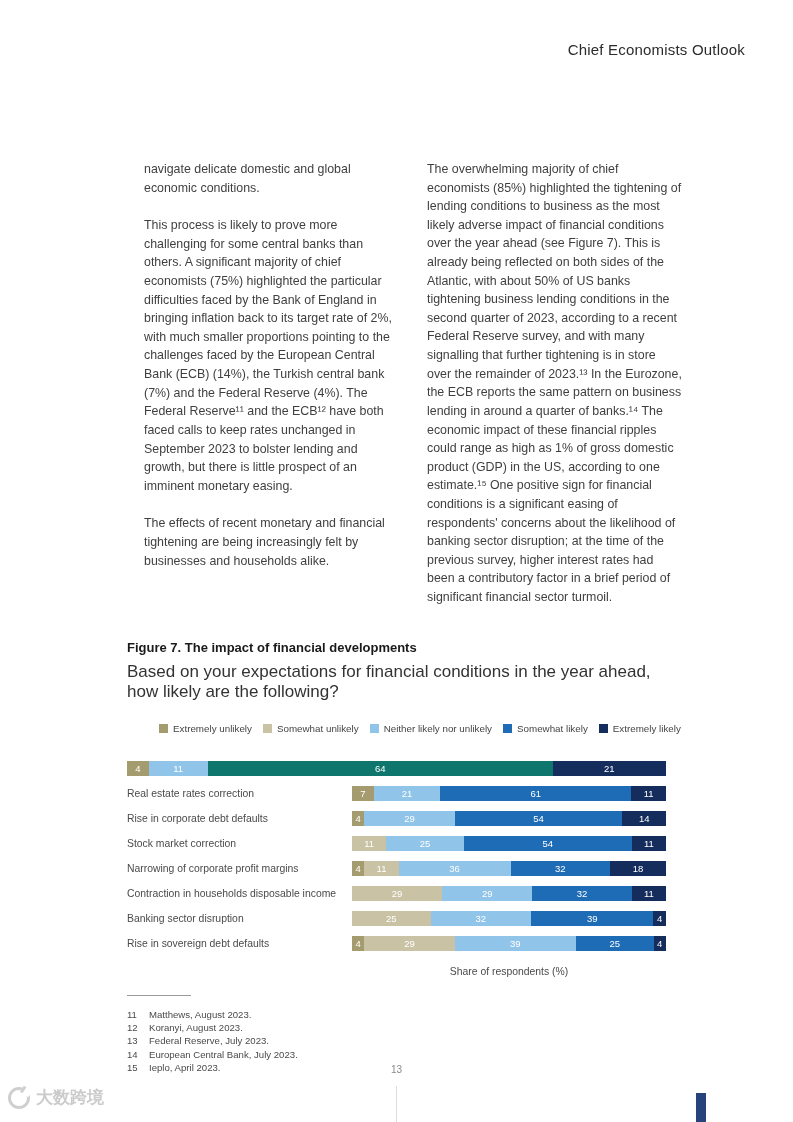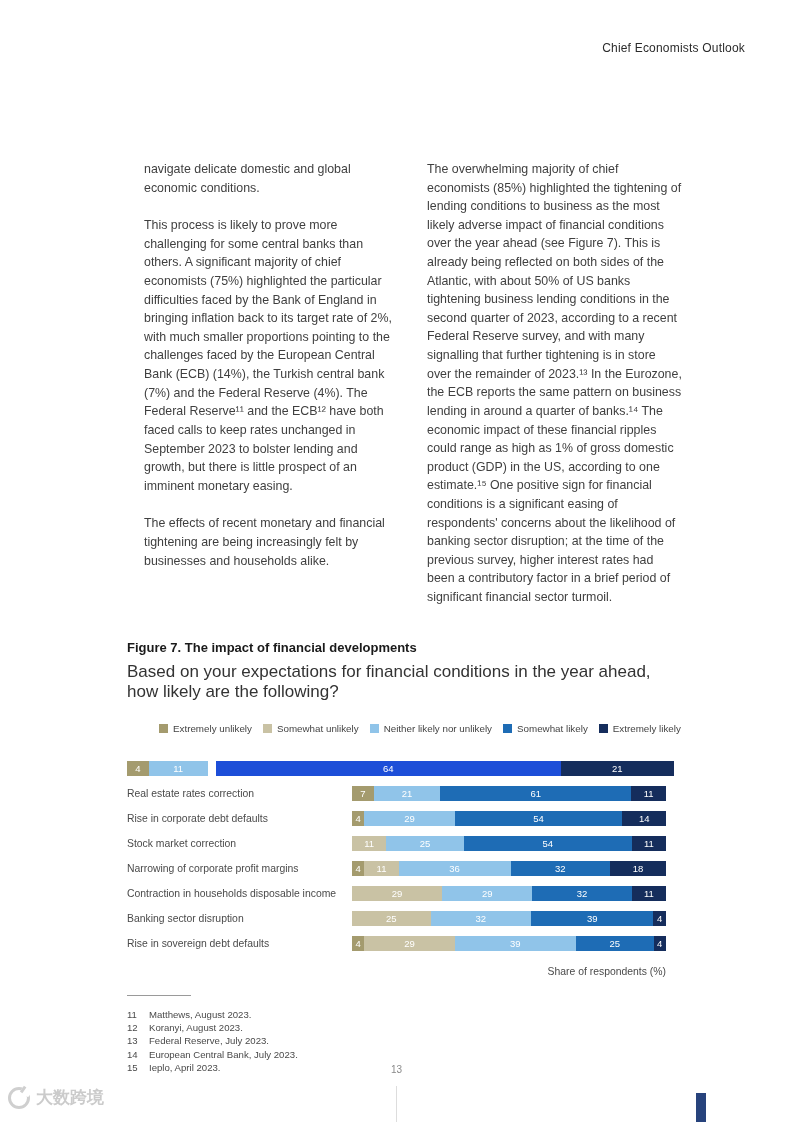--- a/index.html
+++ b/index.html
@@ -9,21 +9,21 @@
     height: 1122px;
     margin: 0 auto;
     background: #ffffff;
     font-family: "Liberation Sans", sans-serif;
     overflow: hidden;
   }
   .header-title {
     position: absolute;
     top: 41px;
     right: 48px;
-    font-size: 12px;
+    font-size: 15px;
     color: #2b2b2b;
     letter-spacing: 0.2px;
   }
   .content {
     position: absolute;
     top: 160px;
     left: 144px;
     width: 539px;
   }
   .cols { display: flex; gap: 27px; }
@@ -85,21 +85,21 @@
     align-items: center;
     justify-content: center;
     color: #ffffff;
     font-size: 9.5px;
     overflow: hidden;
     flex: 0 0 auto;
     box-sizing: border-box;
   }
   .axis-label {
     margin-left: 225px;
-    text-align: right;
+    text-align: center;
     font-size: 10.4px;
     color: #4a4a4a;
     margin-top: 10px;
   }
   .source { font-size: 10.2px; color: #3f3f3f; margin-top: 15px; }
   .source .src-label { font-weight: bold; color: #1a1a1a; margin-right: 4px; }
   .foot-rule {
     width: 64px;
     height: 0;
     border-top: 1px solid #9a9a9a;
@@ -213,21 +213,21 @@
           <span class="swatch" style="background: rgb(21, 45, 92);"></span>
           <span>Extremely likely</span>
         </span>
       </div>
 
     <div>
         <div class="chart-row">
           <div class="bar">
             <div class="seg" style="width: 4%; background: rgb(164, 155, 110);">4</div>
             <div class="seg" style="width: 11%; background: rgb(144, 196, 233);">11</div>
-            <div class="seg" style="width: 64%; background: #1d4ed8; margin-left: 8px;">64</div>
+            <div class="seg" style="width: 64%; background: #0f766e;">64</div>
             <div class="seg" style="width: 21%; background: rgb(21, 45, 92);">21</div>
           </div>
         </div>
         <div class="chart-row">
           <div class="row-label">Real estate rates correction</div>
           <div class="bar">
             <div class="seg" style="width: 7%; background: rgb(164, 155, 110);">7</div>
             <div class="seg" style="width: 21%; background: rgb(144, 196, 233);">21</div>
             <div class="seg" style="width: 61%; background: rgb(30, 108, 181);">61</div>
             <div class="seg" style="width: 11%; background: rgb(21, 45, 92);">11</div>

